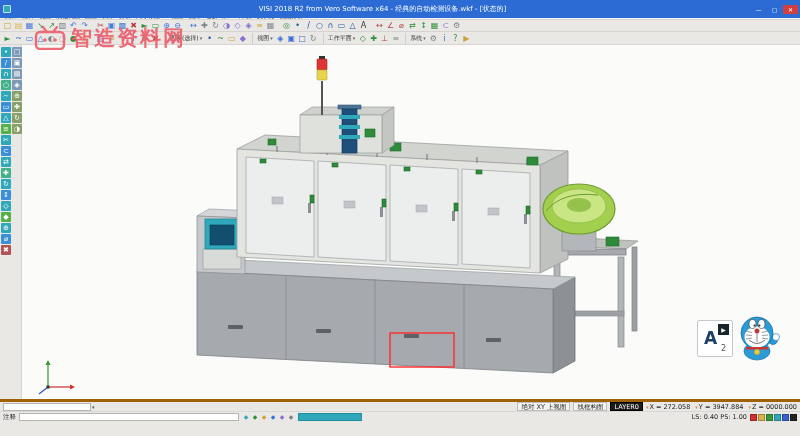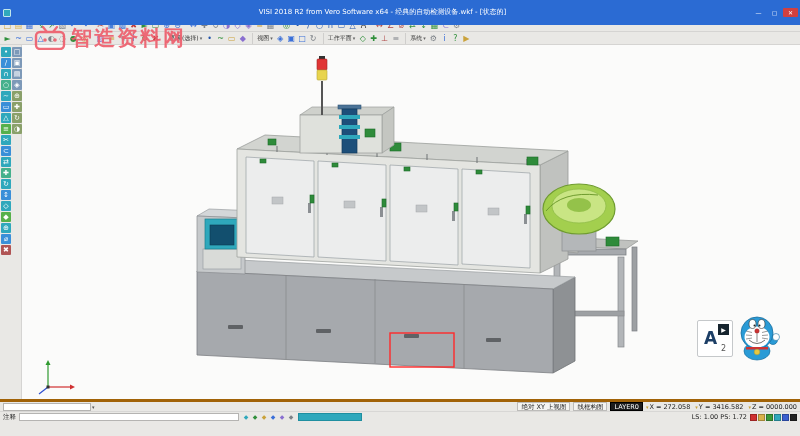--- a/index.html
+++ b/index.html
@@ -1,20 +1,20 @@
 <!DOCTYPE html>
 <html style="--titlebar: #2b6bd3; --chrome-bg: #e9e8e5; --viewport-bg: #fbfbfa; --accent-teal: #2fa8bc; --machine-light: #e4e5e1; --machine-mid: #c0c2bf; --machine-dark: #a6a9ad; --feeder-green: #a3cf4e; --latch-green: #2e8b3a; --alarm-red: #e03535; --alarm-yellow: #e8d44d; --watermark-pink: #ee5f6d; --select-red: #ff2a2a; --chip-dark: #1c1c1c;"><head>
 <meta charset="utf-8">
 <style>
 *{margin:0;padding:0;box-sizing:border-box}
 html,body{width:800px;height:436px;overflow:hidden}
 body{position:relative;background:#e9e8e5;font-family:"DejaVu Sans","Liberation Sans",sans-serif;font-size:8px;color:#222}
 
 
-.titlebar{position:absolute;top:0;left:0;right:0;height:25px;background:var(--titlebar);display:flex;align-items:center;padding:0 2px;color:#fff;z-index:30}
+.titlebar{position:absolute;top:0;left:0;right:0;height:18px;background:var(--titlebar);display:flex;align-items:center;padding:0 2px;color:#fff;z-index:30}
 .app-icon{width:8px;height:8px;background:var(--accent-teal);border:1px solid #bfe6ec;border-radius:1px;margin:0 3px 0 1px}
 .title-text{flex:1;text-align:center;font-size:7px;line-height:11px;white-space:nowrap;overflow:hidden}
 .win-btns{display:flex;gap:1px}
 .win-btn{width:15px;height:9px;font-size:6px;line-height:9px;text-align:center;color:#fff;cursor:default}
 .win-btn.close{background:#d14040;border-radius:1px}
 
 
 .menubar{position:absolute;top:11px;left:0;right:0;height:9px;background:#f2f1ef;border-bottom:1px solid #d8d7d5;display:flex;align-items:center;gap:3px;padding:0 4px;z-index:29}
 .menu-item{font-size:6px;line-height:9px;white-space:nowrap;padding:0 1px}
 
@@ -413,21 +413,21 @@
     <span class="chip">线框构图</span>
     <span class="chip chip-dark">LAYER0</span>
     <span class="icon-strip" style="gap:5px;display:flex">
 
     <span class="coord">
           <span class="coord-marker" style="color: rgb(202, 162, 58);">▾</span>
           <span>X = 272.058</span>
         </span>
         <span class="coord">
           <span class="coord-marker" style="color: rgb(202, 162, 58);">▾</span>
-          <span>Y = 3416.582</span>
+          <span>Y = 3947.884</span>
         </span>
         <span class="coord">
           <span class="coord-marker" style="color: rgb(202, 162, 58);">▾</span>
           <span>Z = 0000.000</span>
         </span>
       </span>
   </div>
   <div class="sb-row">
     <span class="sb-label">注释</span>
     <input class="sb-input note-input" value="" style="">
@@ -435,21 +435,21 @@
 
     <span class="sb-toggle" style="color: rgb(47, 168, 188);">◆</span>
         <span class="sb-toggle" style="color: rgb(47, 143, 58);">◆</span>
         <span class="sb-toggle" style="color: rgb(202, 162, 58);">◆</span>
         <span class="sb-toggle" style="color: rgb(58, 111, 216);">◆</span>
         <span class="sb-toggle" style="color: rgb(138, 111, 208);">◆</span>
         <span class="sb-toggle" style="color: rgb(125, 130, 136);">◆</span>
       </span>
     <span class="teal-seg"></span>
     <span class="sb-spacer"></span>
-    <span class="sb-label">LS: 1.00  PS: 1.72</span>
+    <span class="sb-label">LS: 0.40  PS: 1.00</span>
     <span class="icon-strip" style="display:flex;gap:1px">
 
     <span class="swatch" style="background: rgb(208, 48, 48);"></span>
         <span class="swatch" style="background: rgb(217, 178, 74);"></span>
         <span class="swatch" style="background: rgb(58, 154, 58);"></span>
         <span class="swatch" style="background: rgb(47, 168, 188);"></span>
         <span class="swatch" style="background: rgb(58, 95, 208);"></span>
         <span class="swatch" style="background: rgb(34, 34, 34);"></span>
       </span>
   </div>

